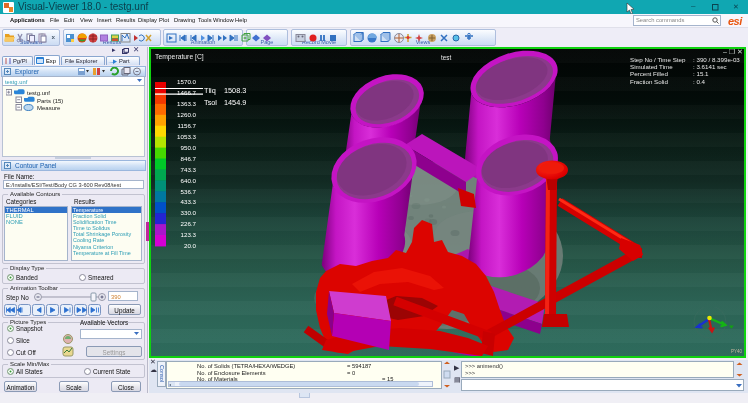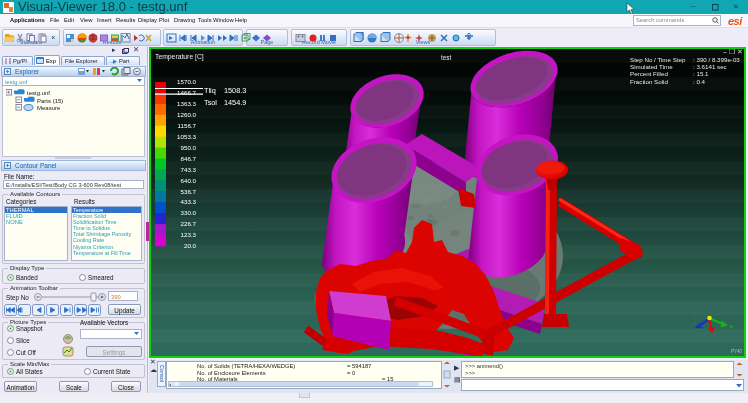--- a/index.html
+++ b/index.html
@@ -1,20 +1,20 @@
 <!DOCTYPE html>
 <html><head><meta charset="utf-8"><style>
 *{margin:0;padding:0;box-sizing:border-box;}
 html,body{width:748px;height:403px;overflow:hidden;}
 body{font-family:"Liberation Sans",sans-serif;background:#f0eff5;position:relative;}
 #page{position:absolute;left:0;top:0;width:748px;height:403px;}
 .abs{position:absolute;}
 
 #title{left:0;top:0;width:748px;height:14px;background:#10a7b2;color:#063846;font-size:8px;line-height:14px;}
-#title .txt{position:absolute;left:18px;top:0;font-size:13px;color:#0a3d4a;}
+#title .txt{position:absolute;left:18px;top:0;font-size:10px;color:#0a3d4a;}
 
 #menubar{left:0;top:14px;width:748px;height:14px;background:#f7f6fc;border-bottom:1px solid #e0e0ea;font-size:5.8px;color:#111;}
 #menubar span{position:absolute;top:3px;}
 
 #toolbar{left:0;top:28px;width:748px;height:19px;background:#eeedf7;}
 .tgroup{position:absolute;top:1px;height:17px;border:1px solid #aebedd;border-radius:2px;background:linear-gradient(#fbfdff,#dfe9f8 55%,#cbdbf3);}
 .tlabel{position:absolute;bottom:0px;width:100%;text-align:center;font-size:5.5px;color:#3a5da8;}
 
 #lpanel{left:0;top:47px;width:148px;height:346px;background:#eceaf4;border-right:1px solid #b9b9c9;font-size:6.5px;color:#222;}
 .hdr{position:absolute;left:1px;width:145px;height:11px;background:linear-gradient(#f3f8fe,#cfe0f5 55%,#b9d2ef);border:1px solid #9ab6dd;color:#1a5fae;font-size:6.5px;line-height:10px;padding-left:13px;}

